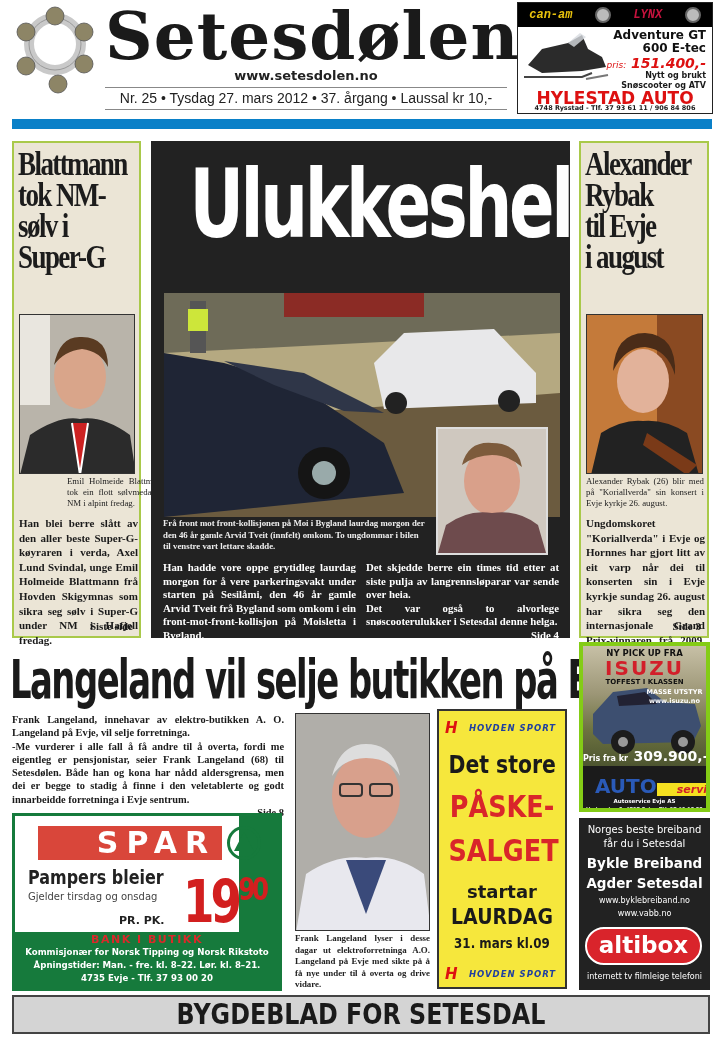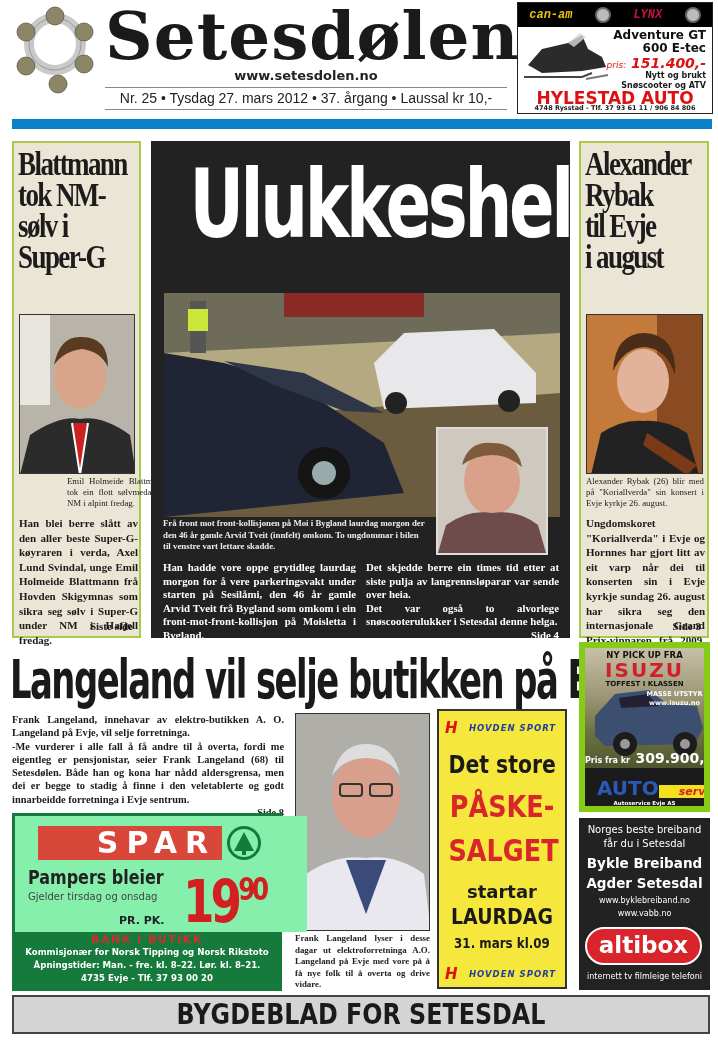--- a/index.html
+++ b/index.html
@@ -45,40 +45,40 @@
   .main-col { position: absolute; top: 420px; width: 193px; font-weight: bold; font-size: 10.8px; line-height: 13.6px; color: #fff; text-align: justify; }
 
   
   .lang-head { left: 10px; top: 640px; width: 560px; font-family: "DejaVu Sans", sans-serif; font-weight: bold; font-size: 44px; line-height: 66px; letter-spacing: -2px; color: #1a1a1a; transform: scaleX(0.77) scaleY(1.2); transform-origin: left top; white-space: nowrap; }
   .lang-body { left: 12px; top: 713px; width: 272px; font-size: 10.4px; line-height: 13.3px; font-weight: bold; text-align: justify; color: #1a1a1a; }
   .lang-photo { left: 295px; top: 713px; width: 135px; height: 218px; border: 1px solid #333; overflow: hidden; background: #b5b3ae; }
   .lang-caption { left: 295px; top: 933px; width: 135px; font-size: 8.9px; line-height: 11.5px; font-weight: bold; text-align: justify; color: #222; }
 
   
   .spar { left: 12px; top: 813px; width: 270px; height: 178px; background: #167a3c; padding: 3px; }
-  .spar-inner { position: absolute; left: 3px; top: 3px; width: 292px; height: 116px; background: #86efac; }
+  .spar-inner { position: absolute; left: 3px; top: 3px; width: 224px; height: 116px; background: #ffffff; }
   .spar-logo { position: absolute; left: 23px; top: 10px; width: 184px; height: 34px; background: #d9463a; color: #fff; font-family: "DejaVu Sans", sans-serif; font-weight: bold; font-size: 30px; letter-spacing: 8px; text-align: right; line-height: 34px; padding-right: 6px; }
   .spar-tree { position: absolute; left: 212px; top: 10px; width: 34px; height: 34px; border: 3px solid #167a3c; border-radius: 50%; }
   .spar-product { position: absolute; left: 13px; top: 50px; font-family: "DejaVu Sans", sans-serif; font-weight: bold; font-size: 19px; transform: scaleX(0.84); transform-origin: left; color: #222; white-space: nowrap; }
   .spar-valid { position: absolute; left: 13px; top: 75px; font-family: "DejaVu Sans", sans-serif; font-size: 10px; color: #444; }
   .spar-unit { position: absolute; left: 104px; top: 98px; font-family: "DejaVu Sans", sans-serif; font-weight: bold; font-size: 11px; color: #222; }
   .spar-price { position: absolute; left: 168px; top: 42px; font-family: "DejaVu Sans", sans-serif; font-weight: bold; font-size: 58px; line-height: 62px; color: #d21f1f; letter-spacing: -5px; transform: scaleX(0.78); transform-origin: left top; white-space: nowrap; }
   .spar-price sup { font-size: 32px; vertical-align: 22px; }
   .spar-bank { position: absolute; left: 0; right: 0; top: 120px; text-align: center; font-family: "DejaVu Sans", sans-serif; font-weight: bold; font-size: 11px; color: #d92a2a; letter-spacing: 1.5px; }
   .spar-line { position: absolute; left: 0; right: 0; text-align: center; font-family: "DejaVu Sans", sans-serif; font-weight: bold; font-size: 8.6px; color: #fff; white-space: nowrap; }
 
   
   .hovden { left: 437px; top: 709px; width: 130px; height: 280px; background: #f6e73c; border: 2px solid #333; }
   .hov-logo { position: absolute; left: 6px; width: 118px; height: 14px; display: flex; align-items: center; gap: 4px; }
   .hov-h { width: 20px; height: 14px; color: #d11; font-family: "DejaVu Sans", sans-serif; font-weight: bold; font-style: italic; font-size: 15px; line-height: 14px; }
   .hov-name { color: #1f3fa0; font-family: "DejaVu Sans", sans-serif; font-weight: bold; font-style: italic; font-size: 8.5px; letter-spacing: 1px; }
   .hov-text { position: absolute; left: 0; right: 0; text-align: center; font-family: "DejaVu Sans", sans-serif; font-weight: bold; white-space: nowrap; }
 
   
-  .isuzu { left: 579px; top: 642px; width: 131px; height: 170px; background: #1b1b1b; border: 6px solid #84cc16; overflow: hidden; }
+  .isuzu { left: 579px; top: 642px; width: 131px; height: 170px; background: #1b1b1b; border: 4px solid #84cc16; overflow: hidden; }
   .isuzu-scene { position: absolute; left: 0; top: 0; width: 131px; height: 120px; background: linear-gradient(180deg, #c7c0a6 0%, #9c9676 40%, #6d7340 70%, #4d5530 100%); }
   .isuzu .t { position: absolute; left: 0; right: 0; text-align: center; font-family: "DejaVu Sans", sans-serif; font-weight: bold; white-space: nowrap; }
 
   
   .altibox { left: 579px; top: 818px; width: 131px; height: 172px; background: #222; color: #fff; }
   .altibox .t { position: absolute; left: 0; right: 0; text-align: center; font-family: "DejaVu Sans", sans-serif; white-space: nowrap; }
   .alti-pill { position: absolute; left: 6px; top: 109px; width: 117px; height: 38px; background: #d9242b; border: 2px solid #fff; border-radius: 20px; color: #fff; font-family: "DejaVu Sans", sans-serif; font-weight: bold; font-size: 23px; text-align: center; line-height: 33px; }
 
   
   .footer { left: 12px; top: 995px; width: 698px; height: 39px; background: #d4d4d4; border: 2px solid #444; text-align: center; font-family: "DejaVu Sans", sans-serif; font-weight: bold; font-size: 28px; line-height: 35px; color: #1a1a1a; letter-spacing: 0px; }
@@ -226,21 +226,21 @@
   <svg width="135" height="218" viewBox="0 0 135 218">
     <rect width="135" height="218" fill="#b0aea9"></rect>
     <ellipse cx="70" cy="82" rx="34" ry="42" fill="#d8a08c"></ellipse>
     <path d="M36 62 Q44 30 70 30 Q98 30 104 62 Q94 44 70 44 Q48 44 36 62Z" fill="#ddd"></path>
     <rect x="44" y="70" width="22" height="12" rx="3" fill="none" stroke="#333" stroke-width="2"></rect>
     <rect x="74" y="70" width="22" height="12" rx="3" fill="none" stroke="#333" stroke-width="2"></rect>
     <path d="M0 218 L10 160 Q40 140 70 144 Q100 140 128 160 L135 218Z" fill="#e8e8ee"></path>
     <path d="M50 146 L70 200 L90 146" fill="#3a4a7a"></path>
   </svg>
 </div>
-<div class="abs lang-caption">Frank Langeland lyser i desse dagar ut elektroforretninga A.O. Langeland på Evje med vore på å få nye folk til å overta og drive vidare.</div>
+<div class="abs lang-caption">Frank Langeland lyser i desse dagar ut elektroforretninga A.O. Langeland på Evje med sikte på å få nye under til å overta og drive vidare.</div>
 
 <div class="abs spar">
   <div class="spar-inner">
     <div class="spar-logo">SPAR</div>
     <div class="spar-tree">
       <svg width="28" height="28" viewBox="0 0 28 28">
           <path d="M14 3 L24 22 L16 22 L16 26 L12 26 L12 22 L4 22 Z" fill="#167a3c"></path>
         </svg>
     </div>
     <div class="spar-product">Pampers bleier</div>

